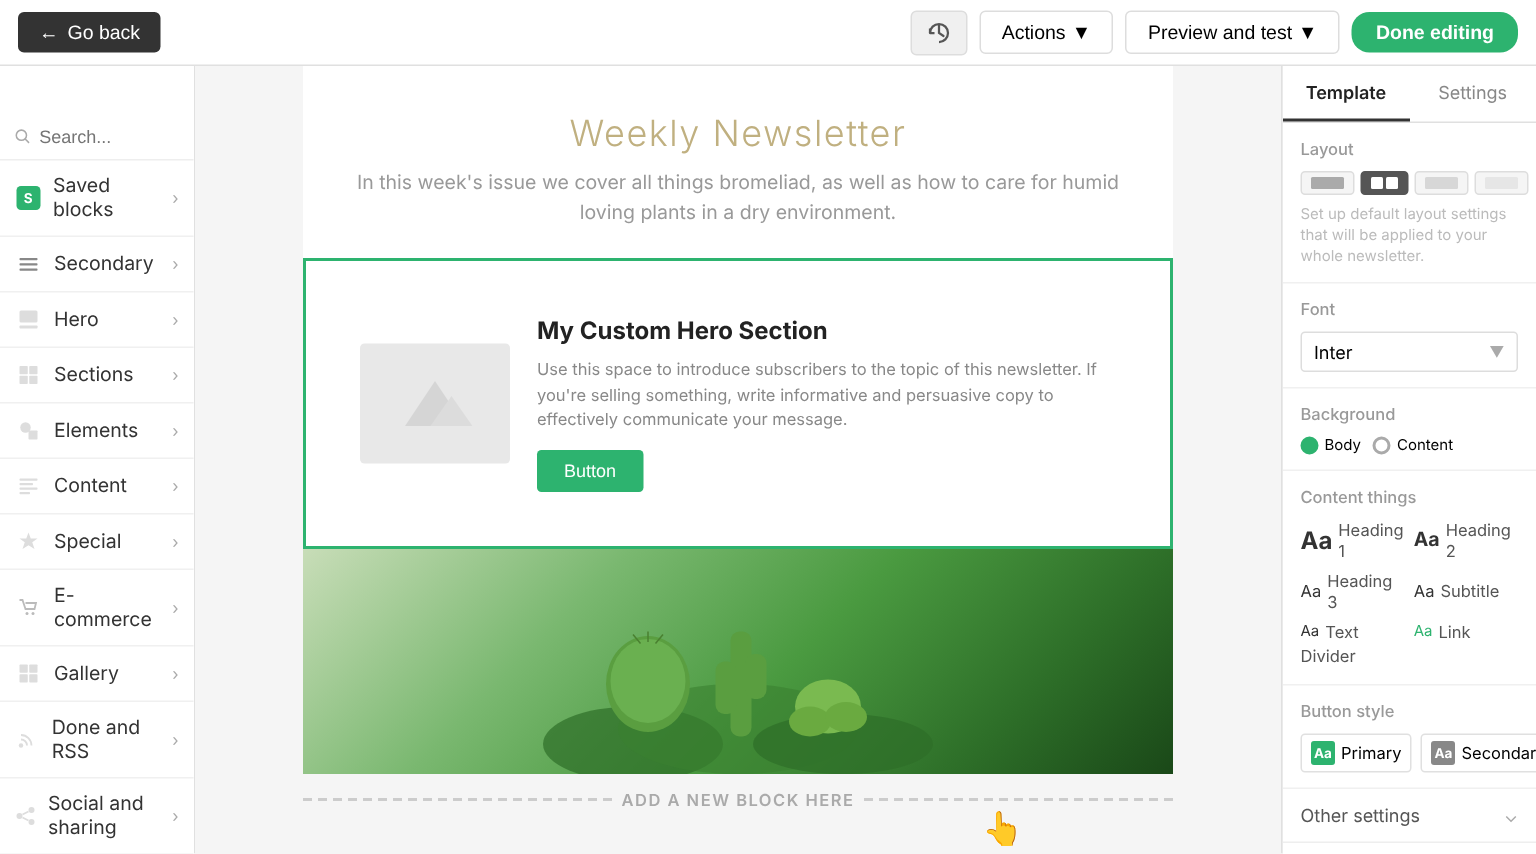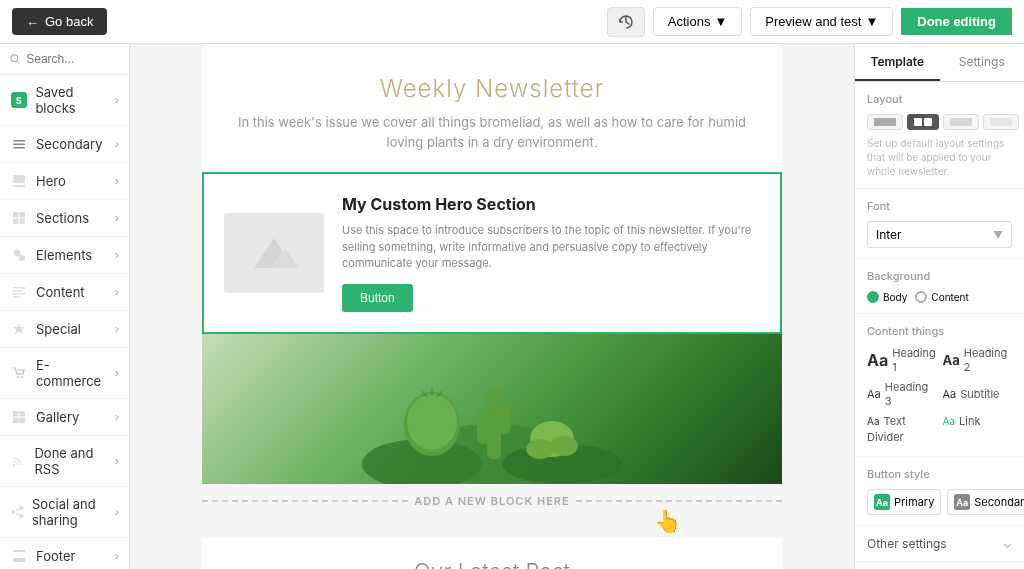--- a/index.html
+++ b/index.html
@@ -22,36 +22,36 @@
     }
     .btn-actions {
       background: #fff; border: 1px solid #ddd; border-radius: 4px;
       padding: 6px 14px; font-size: 13px; cursor: pointer; display: flex; align-items: center; gap: 4px;
     }
     .btn-preview {
       background: #fff; border: 1px solid #ddd; border-radius: 4px;
       padding: 6px 14px; font-size: 13px; cursor: pointer; display: flex; gap: 4px;
     }
     .btn-done {
-      background: #2db36f; color: #fff; border: none; border-radius: 0;
+      background: #2db36f; color: #fff; border: none; border-radius: 12px;
       padding: 6px 16px; font-size: 13px; cursor: pointer; font-weight: 600;
     }
 
     
     .main-layout {
       display: flex; flex: 1; overflow: hidden;
     }
 
     
     .sidebar {
       width: 130px; background: #fff; border-right: 1px solid #e0e0e0;
       display: flex; flex-direction: column; overflow-y: auto; flex-shrink: 0;
     }
     .sidebar-search {
-      padding: 8px 10px; border-bottom: 1px solid #eee; display: flex; align-items: center; gap: 6px;
+      padding: 8px 10px; border-bottom: 1px solid #eee; display: flex; align-items: center; gap: 6px; margin-top: 32px;
     }
     .sidebar-search input {
       border: none; outline: none; font-size: 12px; width: 100%; color: #666;
     }
     .sidebar-item {
       display: flex; align-items: center; justify-content: space-between;
       padding: 9px 10px; cursor: pointer; font-size: 13px; color: #333;
       border-bottom: 1px solid #f0f0f0;
     }
     .sidebar-item-left { display: flex; align-items: center; gap: 8px; }
@@ -70,21 +70,21 @@
     
     .newsletter-header {
       background: #fff; padding: 30px 20px 20px; text-align: center;
     }
     .newsletter-title { font-size: 24px; color: #c0b080; font-weight: 300; letter-spacing: 1px; margin-bottom: 10px; }
     .newsletter-subtitle { font-size: 13px; color: #999; line-height: 1.5; }
 
     
     .hero-block {
       background: #fff; border: 2px solid #2db36f; position: relative;
-      display: flex; gap: 0; padding: 20px; align-items: center;
+      display: flex; gap: 0; padding: 36px; align-items: center;
     }
     .hero-image-placeholder {
       width: 100px; height: 80px; background: #e8e8e8; display: flex; align-items: center; justify-content: center; flex-shrink: 0; border-radius: 3px;
     }
     .hero-text { padding-left: 18px; flex: 1; }
     .hero-text h2 { font-size: 16px; font-weight: 700; color: #222; margin-bottom: 8px; }
     .hero-text p { font-size: 11px; color: #888; line-height: 1.5; margin-bottom: 12px; }
     .hero-btn { background: #2db36f; color: #fff; border: none; border-radius: 3px; padding: 7px 18px; font-size: 12px; cursor: pointer; }
 
     

